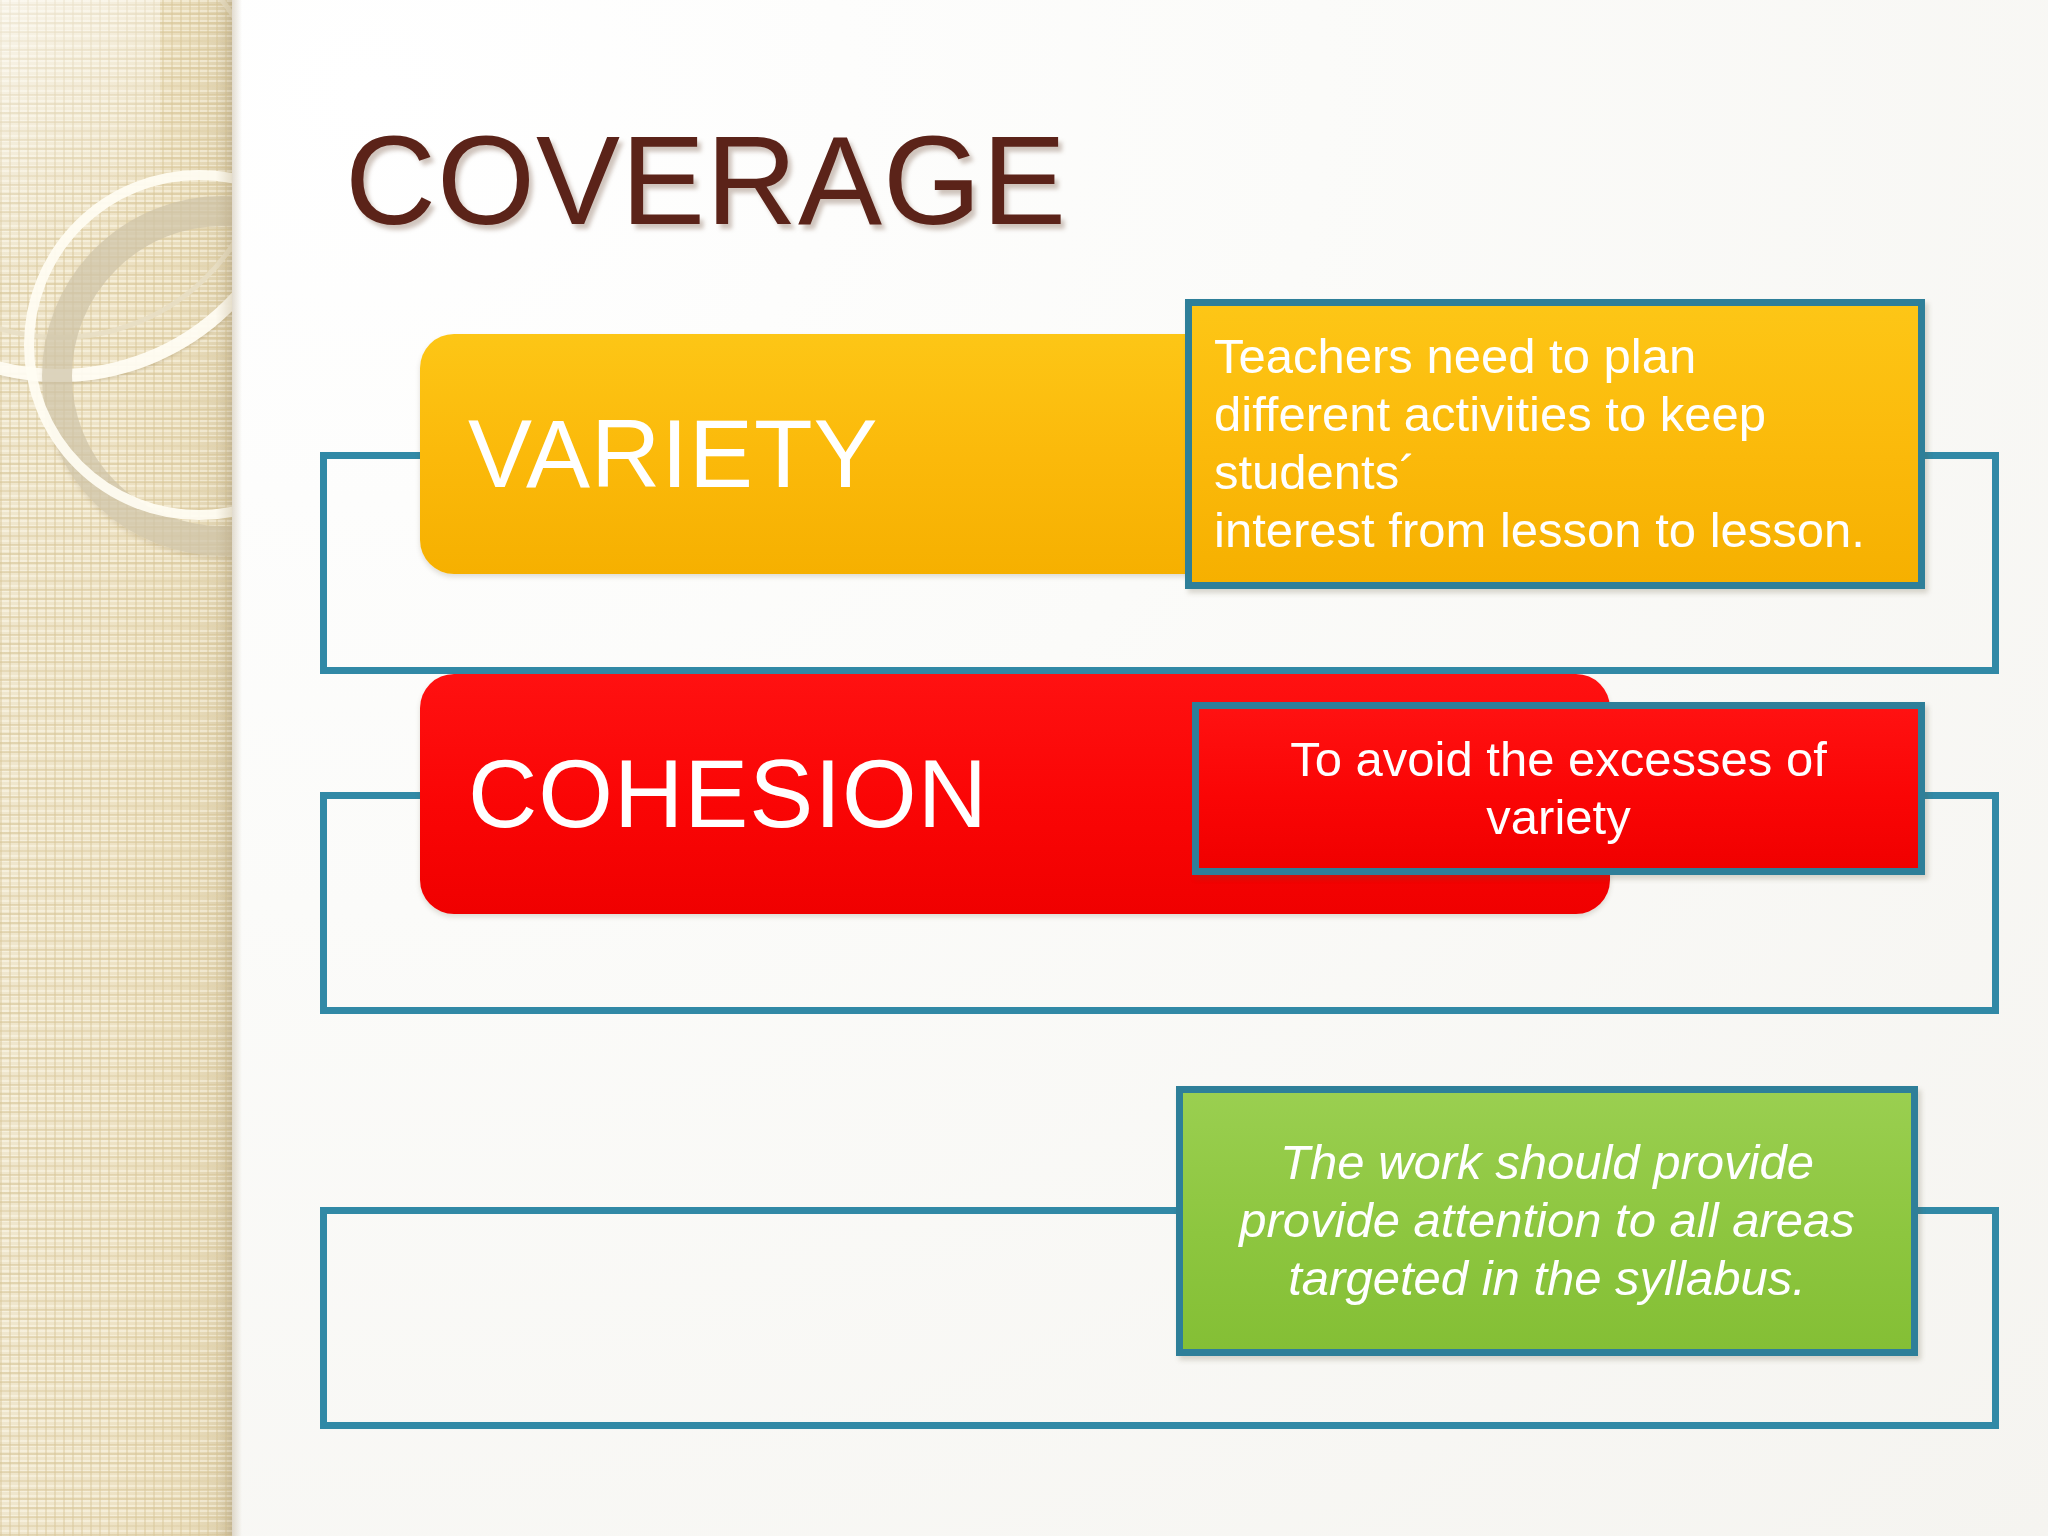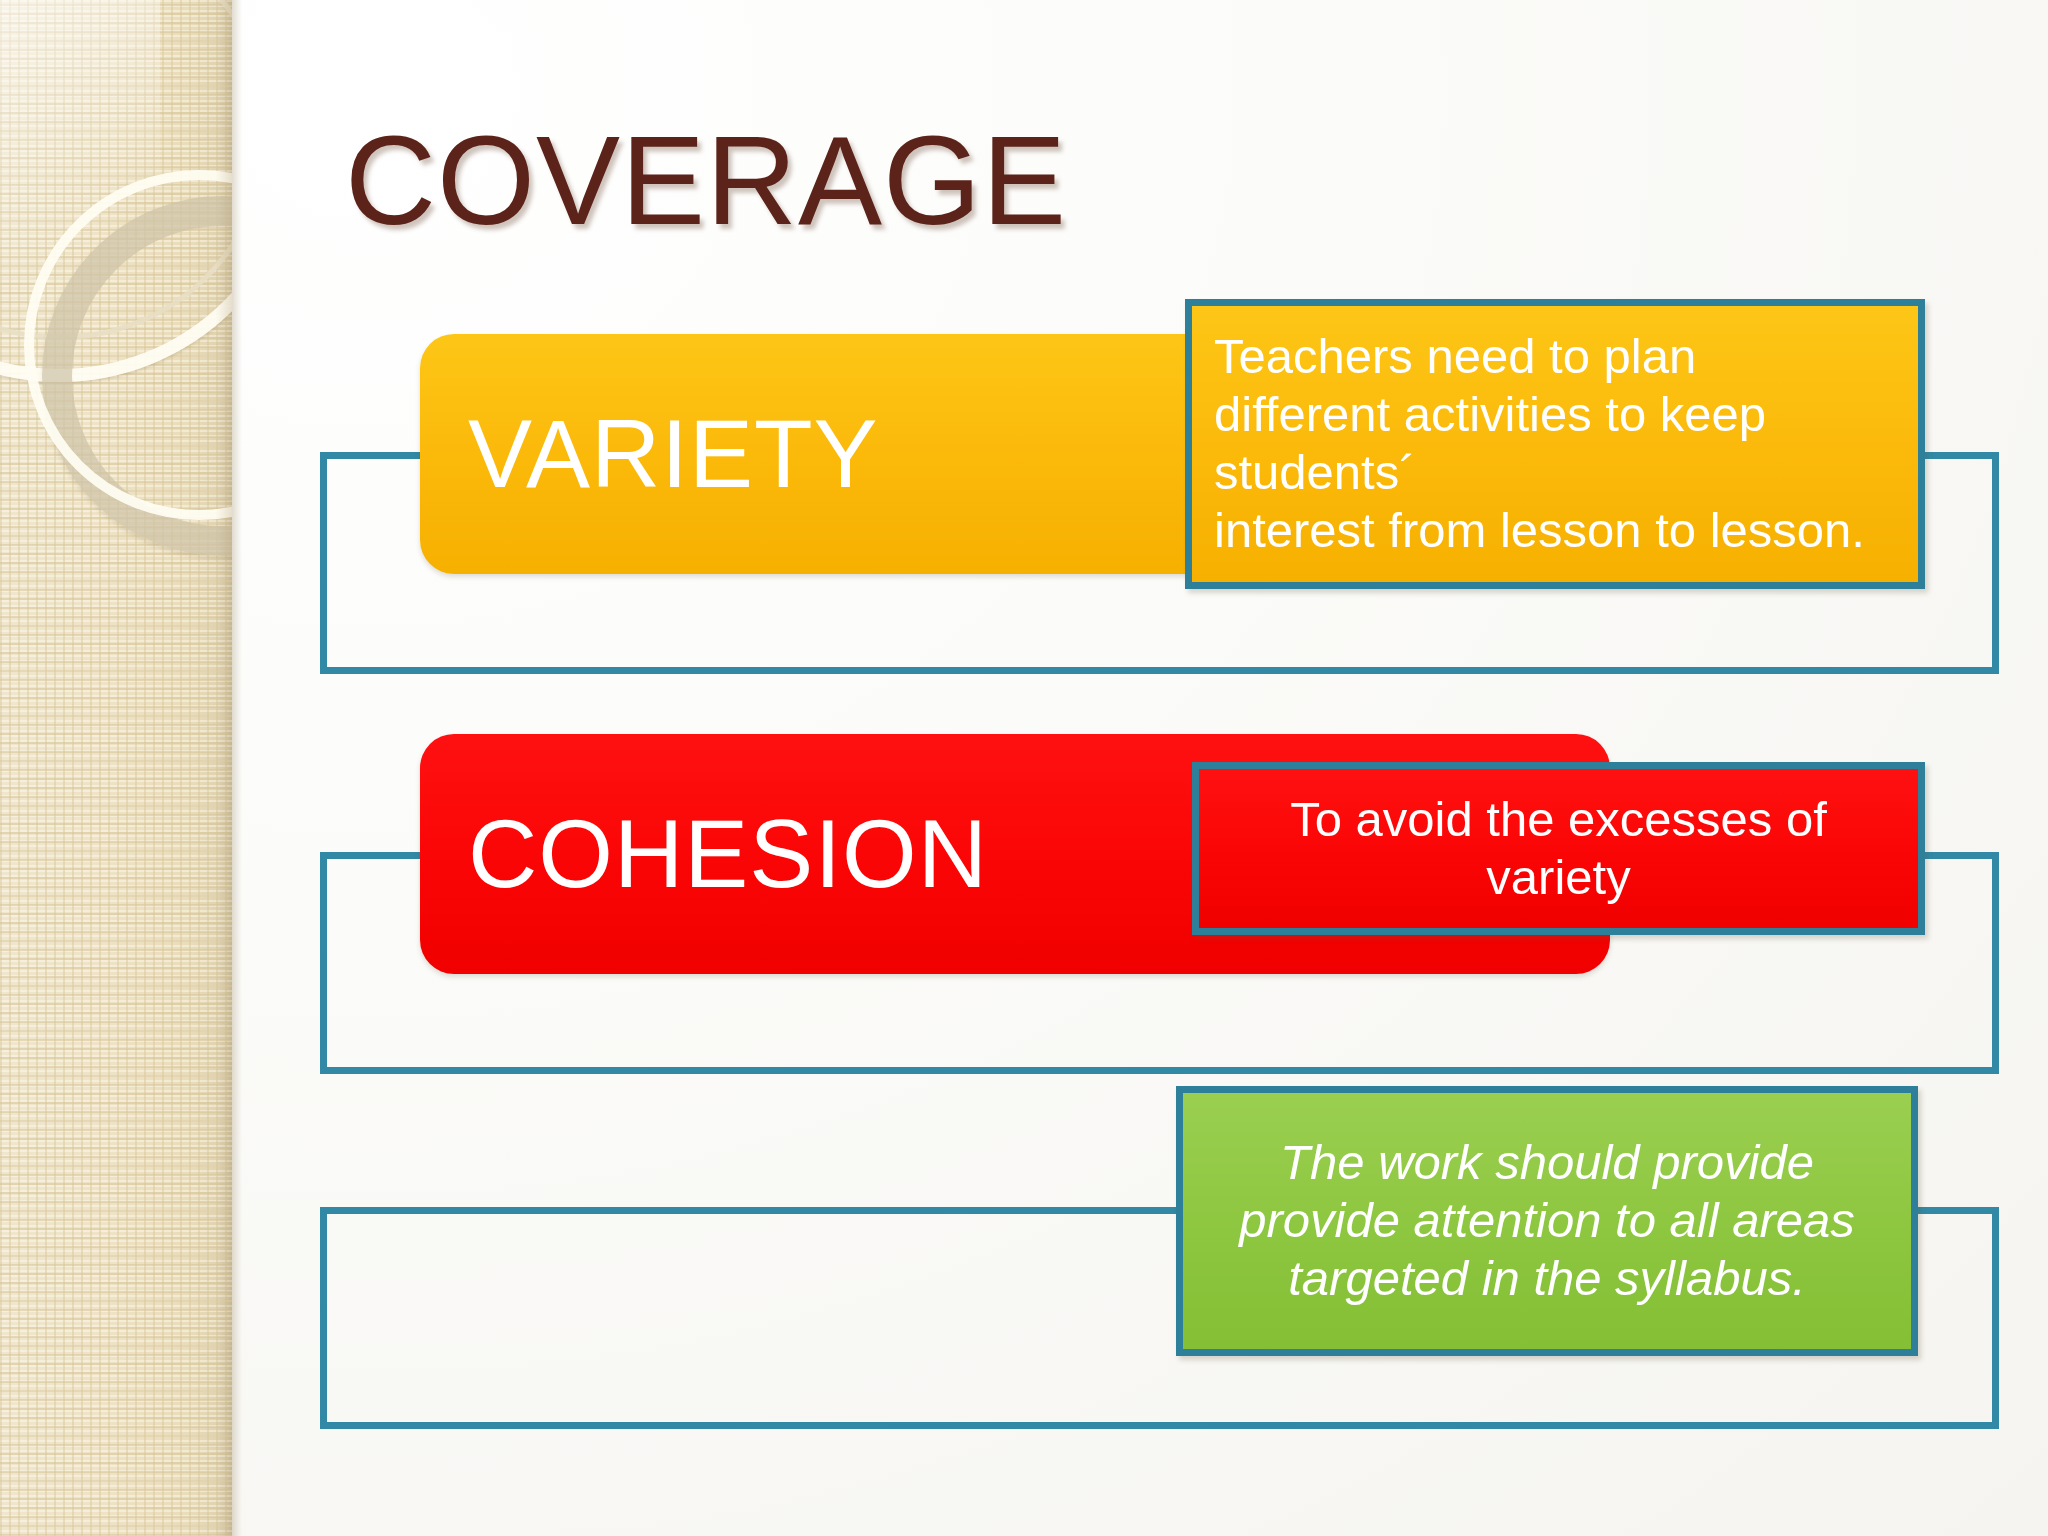--- a/index.html
+++ b/index.html
@@ -75,21 +75,21 @@
     font-size:126px;line-height:1;
     letter-spacing:1px;
     color:#5B2319;
     text-shadow:4px 5px 4px rgba(120,90,70,.35);
     white-space:nowrap;
   }
 
   
   .row{position:absolute;left:0;width:2048px;}
   #row1{top:430px;height:390px;}
-  #row2{top:830px;height:390px;}
+  #row2{top:770px;height:390px;}
   #row3{top:1185px;height:390px;}
 
   
   .frame{
     position:absolute;left:320px;top:22px;
     width:1679px;height:222px;
     border:7px solid #3189A6;
     box-sizing:border-box;
     background:transparent;
   }

